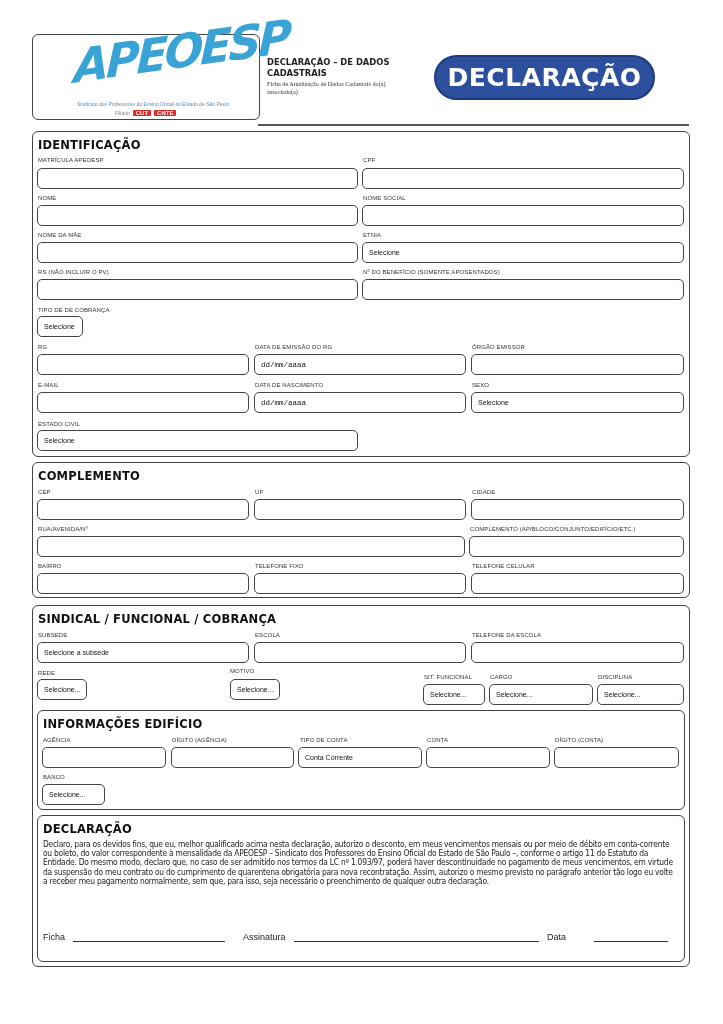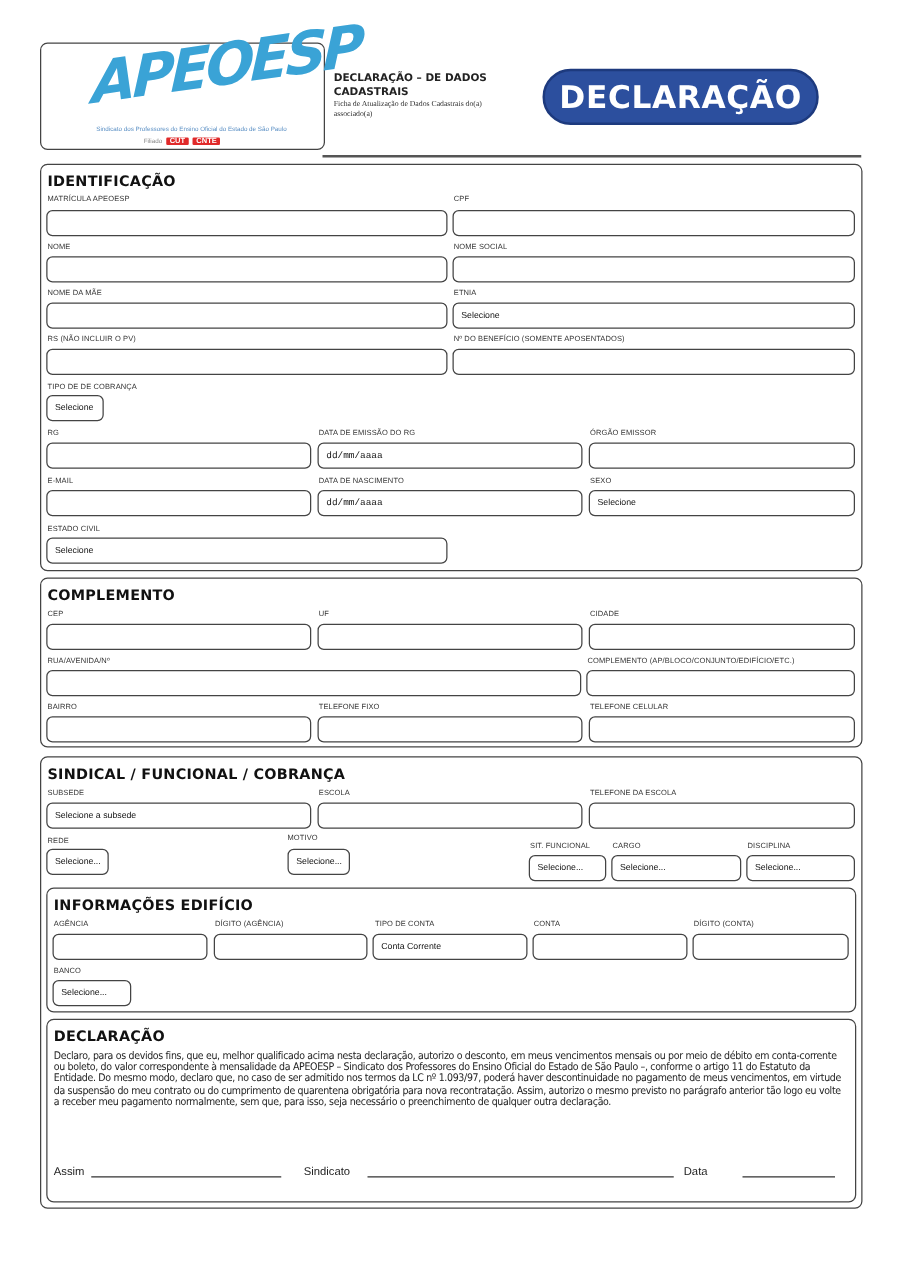--- a/index.html
+++ b/index.html
@@ -151,18 +151,18 @@
 <div class="abs lbl" style="left:555px; top:737px;">DÍGITO (CONTA)</div>
 <div class="abs fld" style="left:554px; top:747px; width:125px;"></div>
 
 <div class="abs lbl" style="left:43px; top:774px;">BANCO</div>
 <div class="abs fld" style="left:42px; top:784px; width:63px;">Selecione...</div>
 
 <div class="abs section" style="left:37px; top:815px; width:648px; height:147px;"></div>
 <div class="abs sec-title" style="left:43px; top:822px;">DECLARAÇÃO</div>
 <div class="abs decl-text" style="left:43px; top:840px; width:636px;">Declaro, para os devidos fins, que eu, melhor qualificado acima nesta declaração, autorizo o desconto, em meus vencimentos mensais ou por meio de débito em conta-corrente ou boleto, do valor correspondente à mensalidade da APEOESP – Sindicato dos Professores do Ensino Oficial do Estado de São Paulo –, conforme o artigo 11 do Estatuto da Entidade. Do mesmo modo, declaro que, no caso de ser admitido nos termos da LC nº 1.093/97, poderá haver descontinuidade no pagamento de meus vencimentos, em virtude da suspensão do meu contrato ou do cumprimento de quarentena obrigatória para nova recontratação. Assim, autorizo o mesmo previsto no parágrafo anterior tão logo eu volte a receber meu pagamento normalmente, sem que, para isso, seja necessário o preenchimento de qualquer outra declaração.</div>
 
-<div class="abs sig-lbl" style="left:43px; top:932px;">Assim</div>
+<div class="abs sig-lbl" style="left:43px; top:932px;">Ficha</div>
 <div class="abs sig-line" style="left:73px; top:941px; width:152px;"></div>
-<div class="abs sig-lbl" style="left:243px; top:932px;">Sindicato</div>
+<div class="abs sig-lbl" style="left:243px; top:932px;">Assinatura</div>
 <div class="abs sig-line" style="left:294px; top:941px; width:245px;"></div>
 <div class="abs sig-lbl" style="left:547px; top:932px;">Data</div>
 <div class="abs sig-line" style="left:594px; top:941px; width:74px;"></div>
 
 </body></html>

